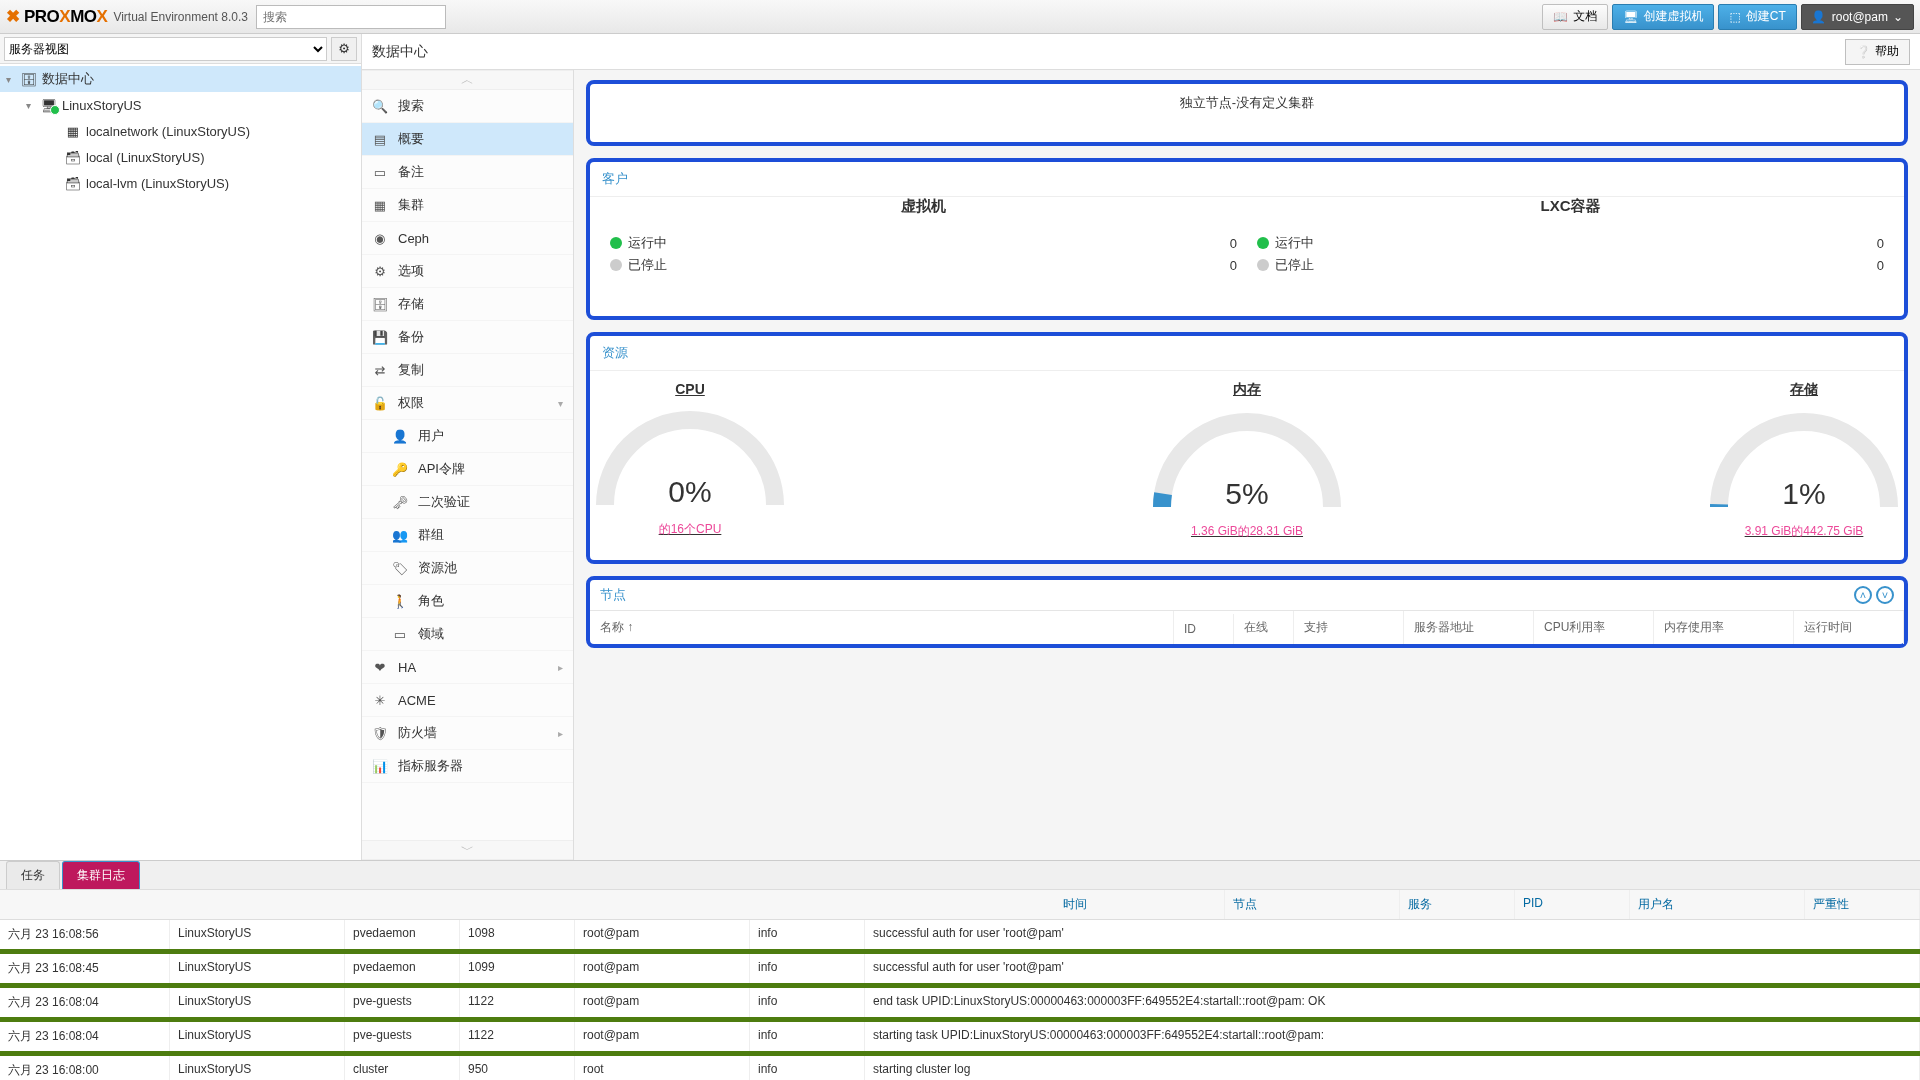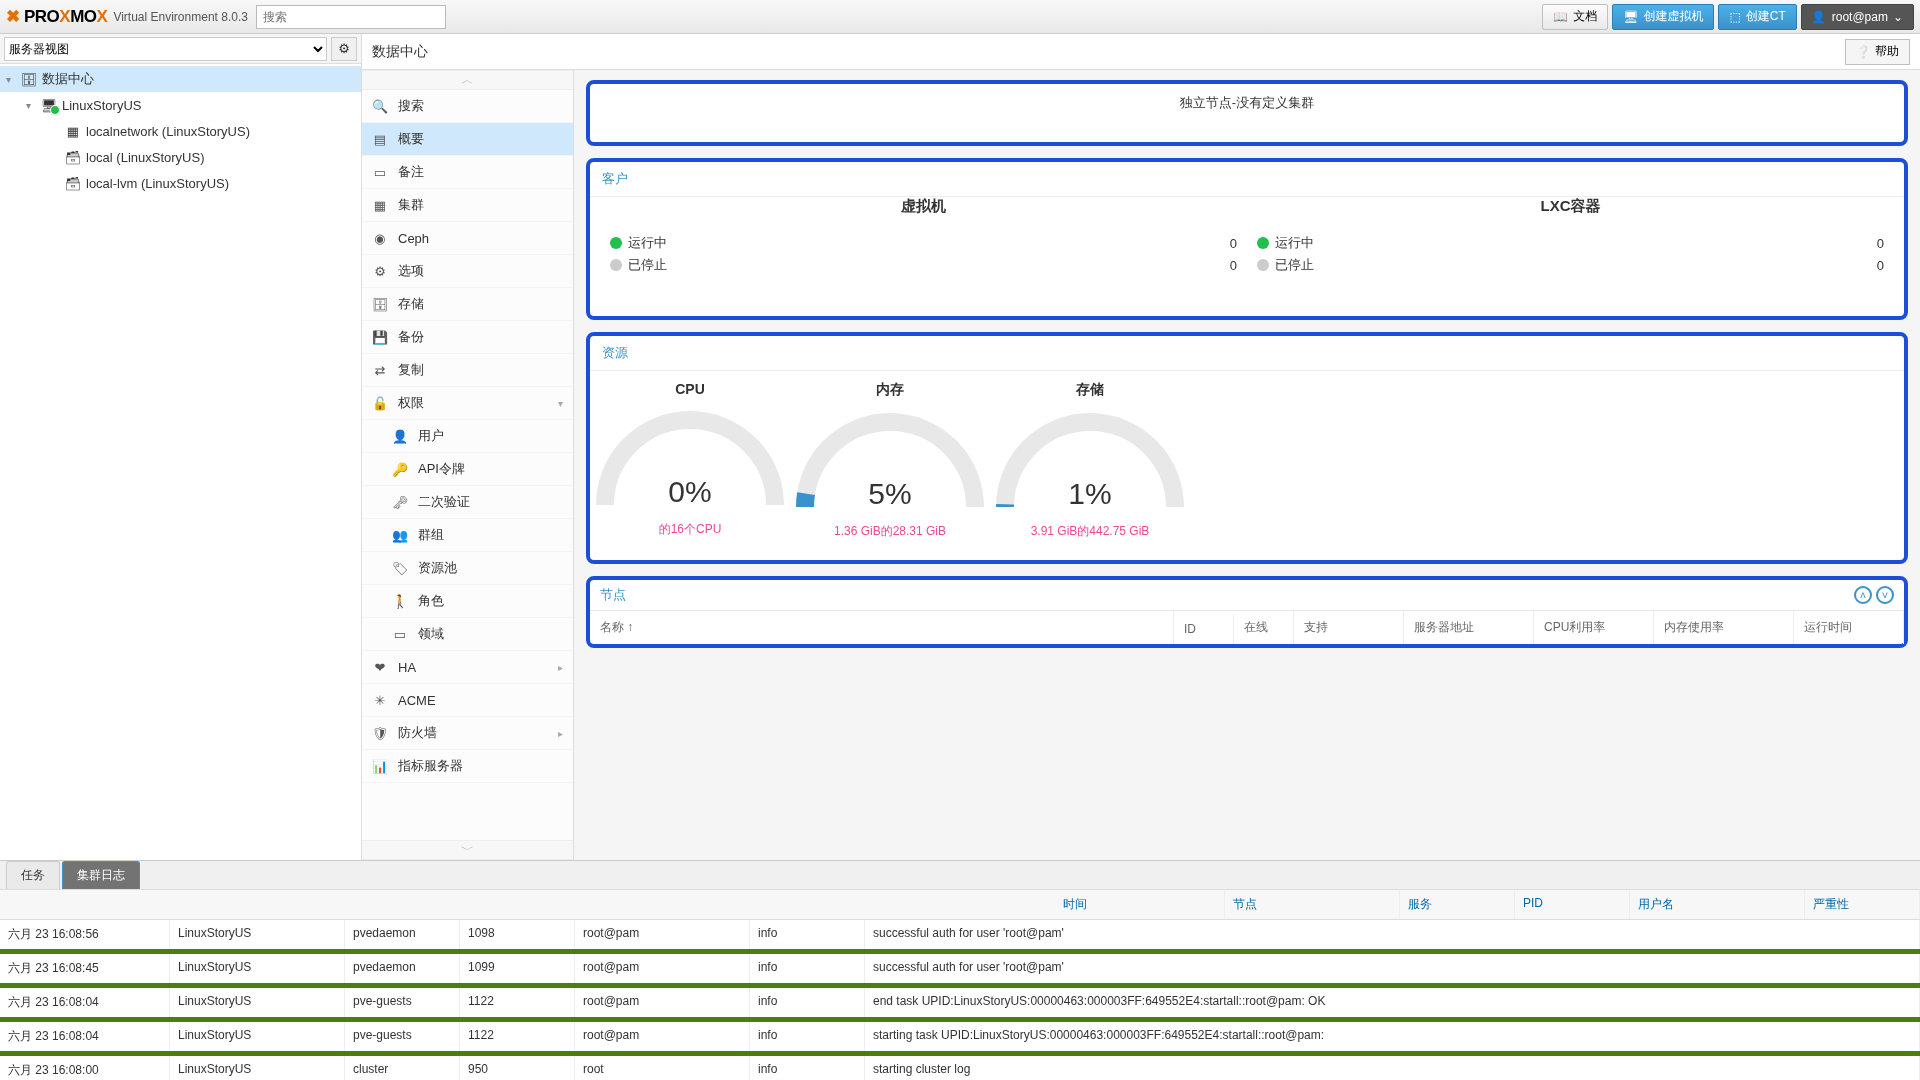--- a/index.html
+++ b/index.html
@@ -42,36 +42,36 @@
 .panel-title { padding:8px 12px; color:#3892cc; font-size:13px; border-bottom:1px solid #eee; }
 .standalone { text-align:center; padding:10px 0 30px 0; }
 .guests { display:flex; gap:20px; padding:0 20px 40px 20px; }
 .guest-col { flex:1; }
 .guest-col h3 { text-align:center; font-size:15px; font-weight:bold; margin-bottom:16px; }
 .guest-row { display:flex; align-items:center; padding:2px 0; }
 .guest-row .dot { width:12px; height:12px; border-radius:50%; margin-right:6px; }
 .dot.green{ background:#21bf4b; } .dot.gray{ background:#ccc; }
 .guest-row .label { flex:0 0 auto; }
 .guest-row .val { margin-left:auto; }
-.gauges { display:flex; justify-content:flex-start; padding:10px 0 20px 0; }
+.gauges { display:flex; justify-content:space-between; padding:10px 0 20px 0;text-decoration:underline; }
 .gauge { text-align:center; }
 .gauge h4 { font-size:14px; font-weight:bold; margin-bottom:8px; }
 .gauge .arc { position:relative; width:200px; height:110px; margin:0 auto; }
 .gauge svg { width:200px; height:110px; }
 .gauge .pct { position:absolute; left:0; right:0; bottom:6px; font-size:30px; font-weight:300; }
 .gauge .sub { font-size:12px; color:#ec4899; margin-top:6px; }
 .nodehead { display:flex; align-items:center; padding:6px 10px; color:#3892cc; font-size:13px; }
 .nodehead .spacer{flex:1;}
 .circlebtn { width:18px; height:18px; border:2px solid #3892cc; border-radius:50%; display:inline-flex; align-items:center; justify-content:center; color:#3892cc; font-size:11px; margin-left:4px; cursor:pointer; }
 .nodetable { display:flex; border-top:1px solid #e5e5e5; font-size:12px; color:#666;align-items:flex-end; }
 .nodetable div { padding:8px 10px; border-right:1px solid #eee; }
 .logarea { height:220px; border-top:1px solid #ccc; display:flex; flex-direction:column; }
 .logtabs { height:30px; background:#f0f0f0; border-bottom:1px solid #ddd; display:flex; align-items:end; padding:0 6px; gap:2px; }
 .logtab { padding:5px 14px; font-size:12px; background:#eaeaea; border:1px solid #ccc; border-bottom:none; cursor:pointer; border-radius:3px 3px 0 0; }
-.logtab.active { background:#737373; color:#fff; border-color:#3892cc; }
+.logtab.active { background:#be185d; color:#fff; border-color:#3892cc; }
 .loghead { display:flex; background:#f7f7f7; border-bottom:1px solid #ddd; font-size:12px; color:#0369a1;justify-content:flex-end; }
 .loghead div, .logrow div { padding:6px 8px; border-right:1px solid #eee; overflow:hidden; text-overflow:ellipsis; white-space:nowrap; }
 .logrow { display:flex; font-size:12px; border-bottom:5px solid #4d7c0f; }
 .c-time{width:170px;} .c-node{width:175px;} .c-svc{width:115px;} .c-pid{width:115px;} .c-user{width:175px;} .c-sev{width:115px;} .c-msg{flex:1;}
 .green-badge { position:relative; }
 .green-badge::after { content:''; position:absolute; right:-2px; bottom:-2px; width:8px; height:8px; background:#21bf4b; border-radius:50%; border:1px solid #fff; }
 </style>
 </head>
 <body>
 

